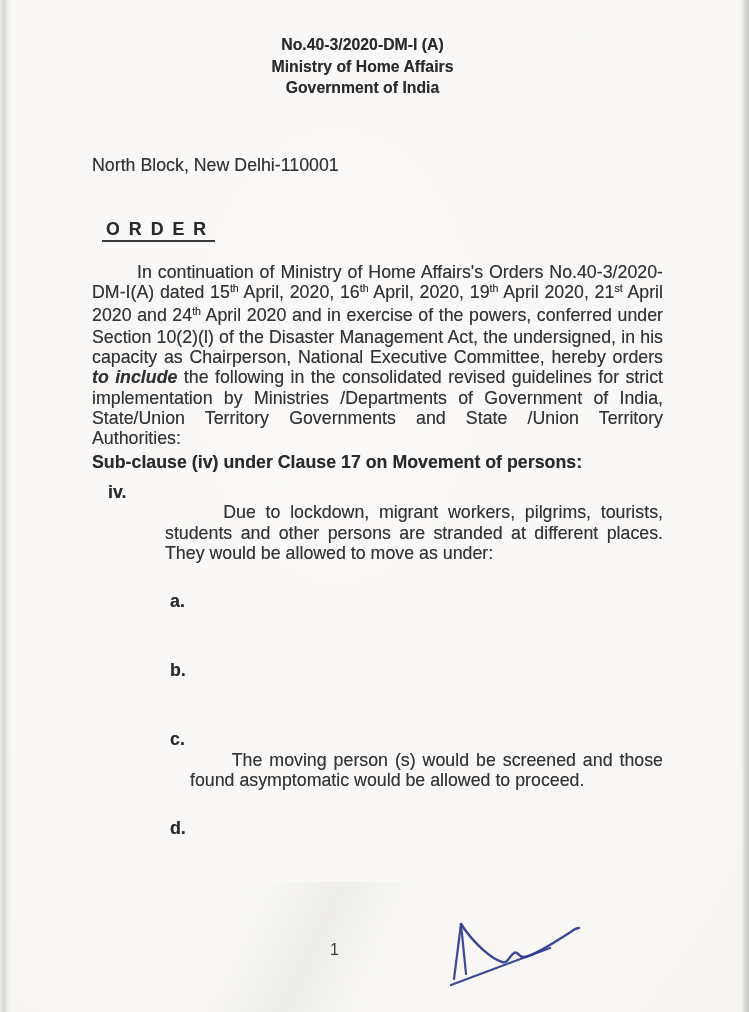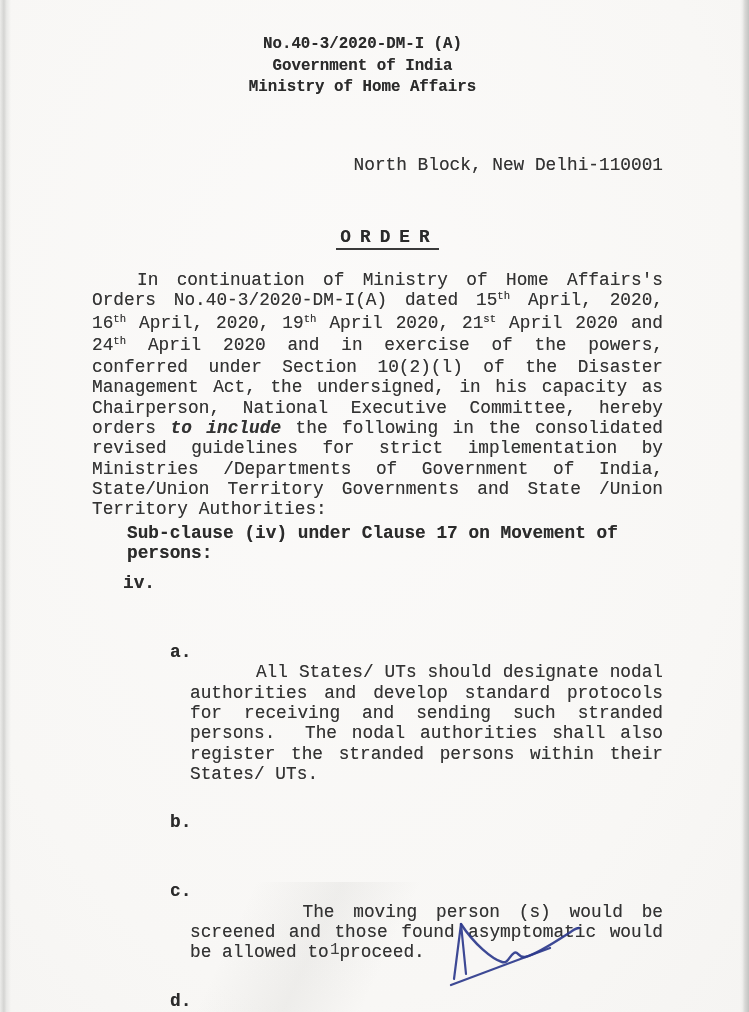--- a/index.html
+++ b/index.html
@@ -2,84 +2,84 @@
 <html><head>
 <meta charset="utf-8">
 <style>
   html,body{margin:0;padding:0;background:#e9e8e6;}
   .page{
     position:relative;
     width:749px;height:1012px;
     margin:0 auto;
     overflow:hidden;
     background:radial-gradient(ellipse at 45% 35%, #fbfaf9 0%, #f8f7f5 70%, #f5f4f2 100%);
-    font-family:Liberation Mono, monospace;
+    font-family:Liberation Sans, sans-serif;
     color:#333;
   }
   .edge-left{position:absolute;left:0;top:0;bottom:0;width:11px;
     background:linear-gradient(90deg,#ececea 0%,#d4d4d2 35%,#e9e9e7 60%,rgba(250,249,247,0) 100%);}
   .edge-right{position:absolute;right:0;top:0;bottom:0;width:9px;
     background:linear-gradient(270deg,#c3c3c1 0%,#d8d8d6 45%,#efefed 75%,rgba(250,249,247,0) 100%);}
   .fold-shadow{position:absolute;left:0;bottom:0;width:430px;height:130px;
     background:linear-gradient(115deg, rgba(0,0,0,0) 52%, rgba(115,115,110,0.08) 70%, rgba(0,0,0,0) 86%);}
   .content{
     position:absolute;left:92px;top:34px;width:571px;
     font-size:17.8px;line-height:20.3px;
     text-shadow:0 0 0.6px rgba(55,55,55,0.55);
   }
   .hdr{text-align:center;font-weight:bold;font-size:15.8px;line-height:21.5px;color:#2b2b2b;transform:translateX(-15px);}
-  .dateline{text-align:right;margin-top:13px;line-height:21.5px;white-space:pre-wrap;}
-  .order-wrap{text-align:center;margin-top:8px;line-height:20px;}
+  .dateline{text-align:left;margin-top:13px;line-height:21.5px;white-space:pre-wrap;}
+  .order-wrap{margin-top:0;line-height:20px;}
   .order-heading{display:inline-block;position:relative;left:10px;font-weight:bold;letter-spacing:9px;
     border-bottom:2px solid #3a3a3a;padding:0 0 1px 4px;color:#2b2b2b;}
   .para1{margin-top:20px;text-align:justify;text-indent:45px;white-space:pre-wrap;}
-  .subclause-heading{margin-top:3px;font-weight:bold;color:#2b2b2b;margin-left:35px;}
+  .subclause-heading{margin-top:3px;font-weight:bold;color:#2b2b2b;}
   .clause{position:relative;margin-top:10px;padding-left:73px;text-align:justify;white-space:pre-wrap;}
-  .clause .ilabel{position:absolute;left:31px;top:0;font-weight:bold;color:#2b2b2b;}
+  .clause .ilabel{position:absolute;left:16px;top:0;font-weight:bold;color:#2b2b2b;}
   .subitem{position:relative;margin-top:8px;padding-left:98px;text-align:justify;white-space:pre-wrap;}
   .subitem .ilabel{position:absolute;left:78px;top:0;font-weight:bold;color:#2b2b2b;}
   .seg-sup{font-size:0.6em;position:relative;top:-0.55em;letter-spacing:0;}
   .seg-bi{font-weight:bold;font-style:italic;}
   .page-number{position:absolute;left:330px;top:941px;font-size:16px;color:#3d3d3d;}
   .signature{position:absolute;left:438px;top:903px;}
 </style>
 </head>
 <body>
 
 <div class="page">
   <div class="edge-left"></div>
   <div class="edge-right"></div>
   <div class="fold-shadow"></div>
 
   <div class="content">
 
     <div class="hdr">
       <div>No.40-3/2020-DM-I (A)</div>
+      <div>Ministry of Home Affairs</div>
       <div>Government of India</div>
-      <div>Ministry of Home Affairs</div>
     </div>
 
     <div class="dateline">
       <div>North Block, New Delhi-110001</div>
     </div>
 
     <div class="order-wrap">
       <span class="order-heading">ORDER</span>
     </div>
 
     <div class="para1"><span>In continuation of Ministry of Home Affairs's Orders No.40-3/2020-DM-I(A) dated 15</span><span class="seg-sup">th</span><span> April, 2020, 16</span><span class="seg-sup">th</span><span> April, 2020, 19</span><span class="seg-sup">th</span><span> April 2020, 21</span><span class="seg-sup">st</span><span> April 2020 and 24</span><span class="seg-sup">th</span><span> April 2020 and in exercise of the powers, conferred under Section 10(2)(l) of the Disaster Management Act, the undersigned, in his capacity as Chairperson, National Executive Committee, hereby orders </span><span class="seg-bi">to include</span><span> the following in the consolidated revised guidelines for strict implementation by Ministries /Departments of Government of India, State/Union Territory Governments and State /Union Territory Authorities:</span></div>
 
     <div class="subclause-heading">Sub-clause (iv) under Clause 17 on Movement of persons:</div>
 
     <div class="clause">
-      <span class="ilabel">iv.</span>
+      <span class="ilabel">iv.</span><span>Due to lockdown, migrant workers, pilgrims, tourists, students and other persons are stranded at different places.  They would be allowed to move as under:</span>
     </div>
 
     <div class="subitem">
-      <span class="ilabel">a.</span><span>All States/ UTs should designate nodal authorities and develop standard protocols for receiving and sending such stranded persons.  The nodal authorities shall also register the stranded persons within their States/ UTs.</span>
+      <span class="ilabel">a.</span>
     </div>
 
     <div class="subitem">
       <span class="ilabel">b.</span>
     </div>
 
     <div class="subitem">
       <span class="ilabel">c.</span><span>The moving person (s) would be screened and those found asymptomatic would be allowed to proceed.</span>
     </div>
 

